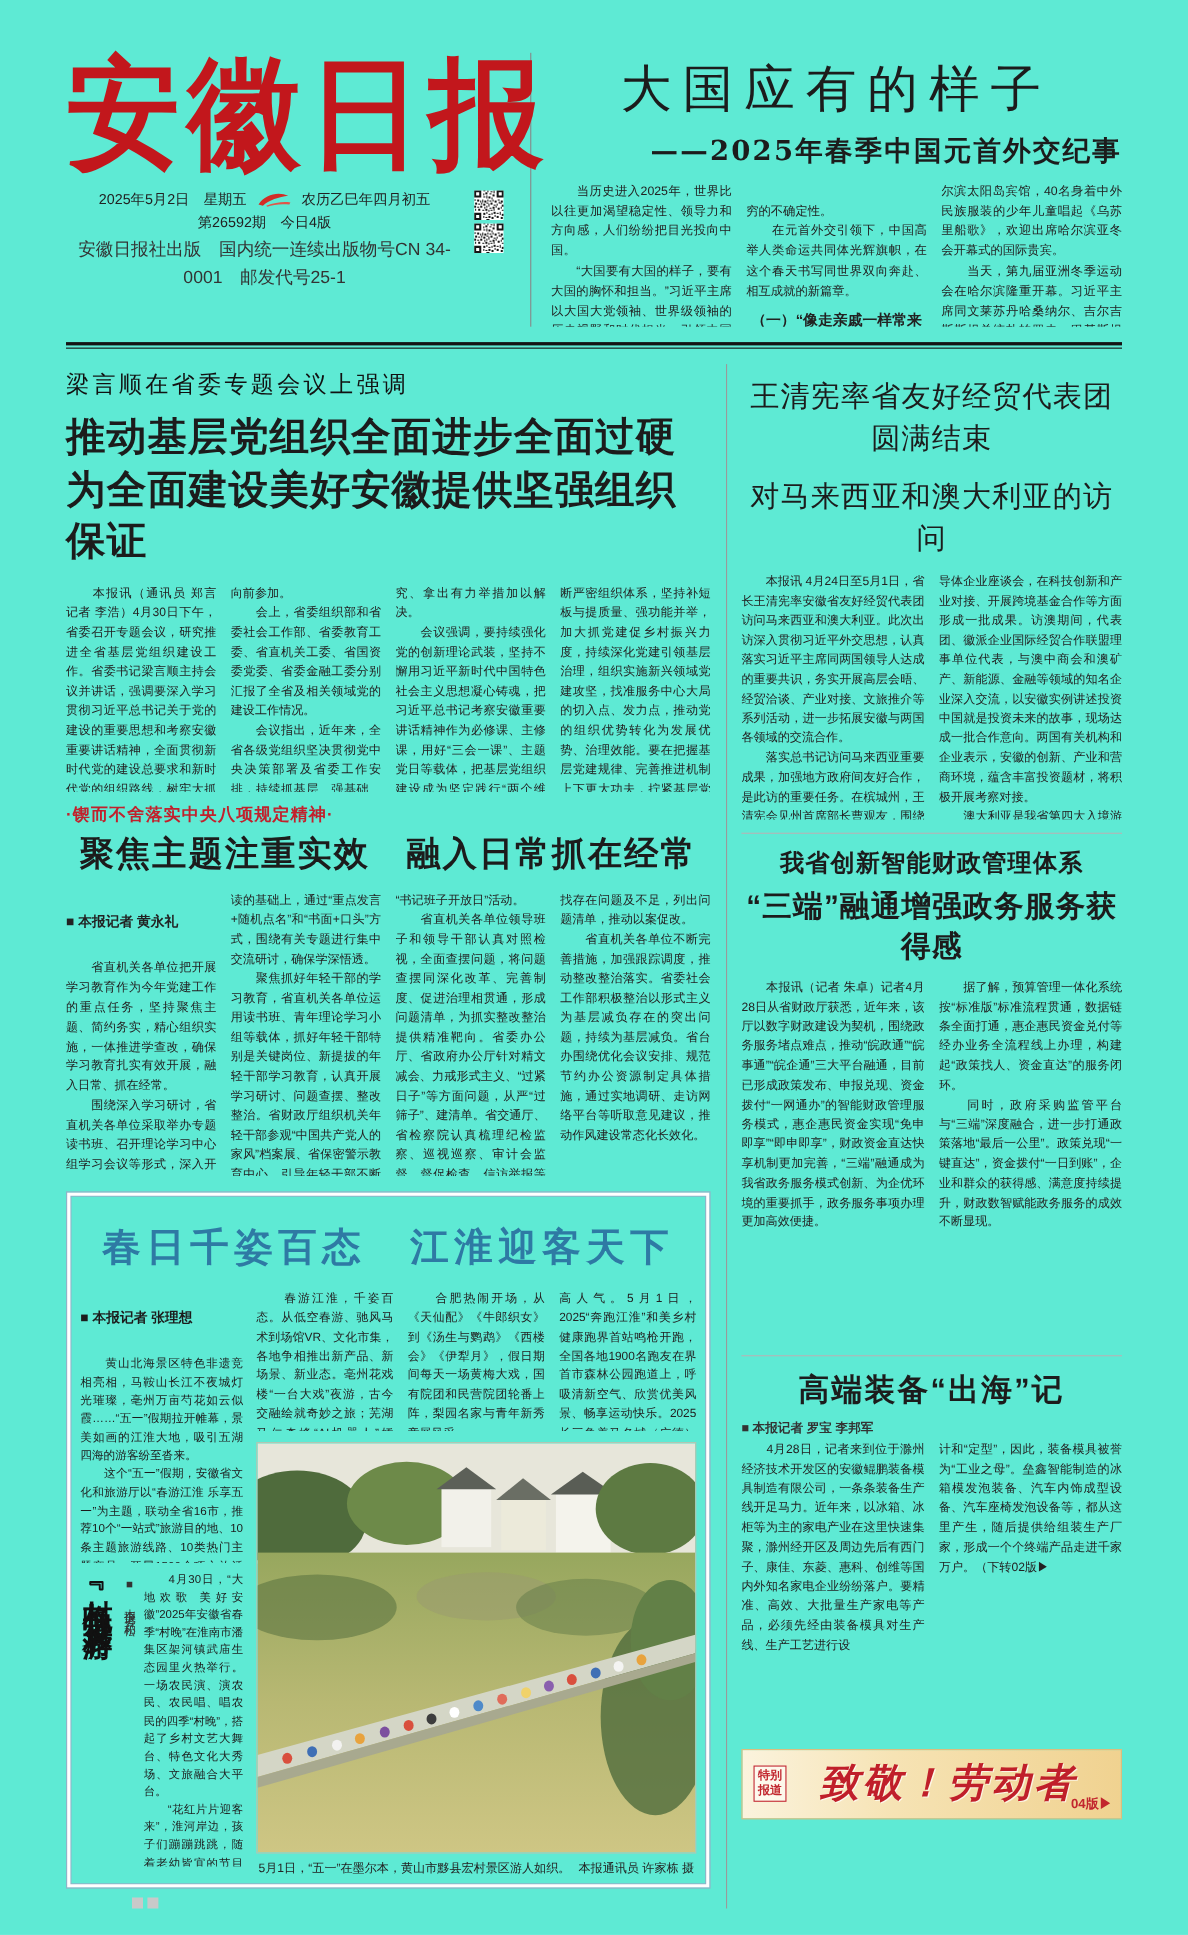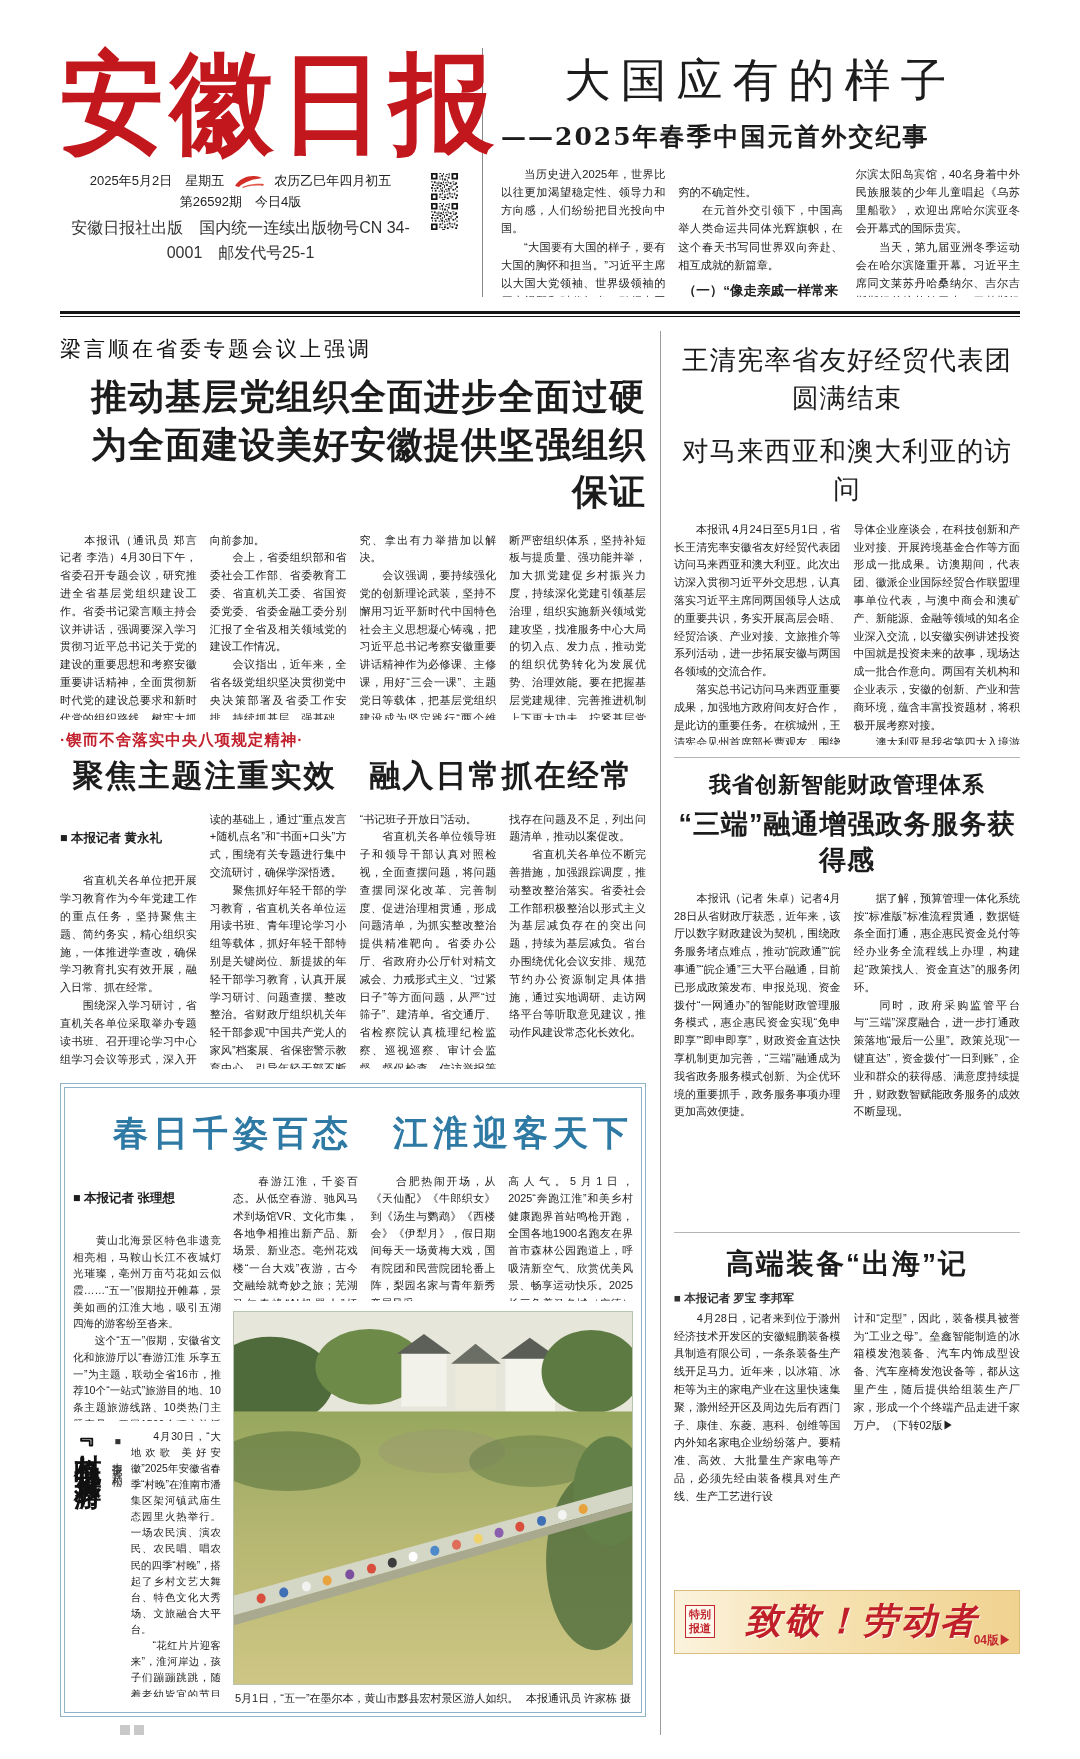--- a/index.html
+++ b/index.html
@@ -1,59 +1,59 @@
 <!DOCTYPE html>
 <html><head>
 <meta charset="utf-8">
 <style>
   * { margin:0; padding:0; box-sizing:border-box; }
   body { background:#ecebe8; font-family:"Liberation Sans", sans-serif; color:#1c1c1c; }
-  .sheet { width:1080px; height:1759px; margin:0 auto; background:#ffffff; overflow:hidden; position:relative; }
+  .sheet { width:1080px; height:1759px; margin:0 auto; background:#5eead4; overflow:hidden; position:relative; }
 
   
   .header { display:flex; padding:48px 60px 0 60px; }
   .mast { width:408px; padding-right:10px; }
   .mast-title { font-family:"DejaVu Serif", serif; font-weight:bold; color:#c2171c; font-size:104px; line-height:1.05; letter-spacing:6px; text-align:center; transform:scaleY(1.05); white-space:nowrap; }
   .mast-meta { margin-top:14px; display:flex; align-items:flex-start; justify-content:center; gap:10px; }
   .mast-meta-text { font-size:13px; line-height:1.6; text-align:center; color:#222; }
   .mast-meta-row1 { display:flex; align-items:center; gap:8px; justify-content:center; }
   .phx { width:34px; height:18px; }
   .mini-qrs { display:flex; flex-direction:column; gap:3px; margin-top:2px; }
   .mini-qrs svg { width:27px; height:27px; }
   .pub-line { font-size:16px; color:#333; margin-top:2px; }
 
   .head-art { flex:1; border-left:1px solid #888; margin-left:14px; padding-left:18px; }
   .head-art-title { text-align:center; font-size:46px; font-weight:400; letter-spacing:10px; margin-top:2px; }
-  .head-art-sub { text-align:left; font-size:25px; font-weight:bold; font-family:"DejaVu Serif", serif; margin:8px 0 12px; letter-spacing:2px; }
+  .head-art-sub { text-align:right; font-size:25px; font-weight:bold; font-family:"DejaVu Serif", serif; margin:8px 0 12px; letter-spacing:2px; }
   .cols { display:flex; gap:13px; }
   .col { flex:1; font-size:11.2px; line-height:1.62; text-align:justify; white-space:pre-line; overflow:hidden; color:#222; }
   .head-art .col { height:132px; }
   .inline-head { font-weight:900; font-size:13.5px; white-space:normal; text-align:center; margin:6px 0; }
 
   .rule { margin:14px 60px 0; border-top:3px solid #151515; border-bottom:1px solid #151515; height:6px; }
 
   
   .main { display:flex; padding:10px 60px 0; }
   .lcol { width:586px; }
   .vdiv { width:1px; background:#9a9a9a; margin:4px 13px 0 14px; }
   .rcol { width:346px; flex:1; }
 
   .kicker { text-align:left; font-size:21px; letter-spacing:3px; color:#111; margin:8px 0 10px; }
-  .big-head { text-align:right; font-size:36px; font-weight:900; line-height:1.32; letter-spacing:1px; }
+  .big-head { text-align:left; font-size:36px; font-weight:900; line-height:1.32; letter-spacing:1px; }
   .lead-cols { margin:16px 0 6px; }
   .lead-cols .col { height:188px; font-size:11px; }
   .byline { font-weight:bold; font-size:12.5px; margin-bottom:6px; white-space:normal; }
 
   .red-kicker { color:#c2202c; font-weight:bold; font-size:15.5px; margin:10px 0 4px; letter-spacing:1px; }
   .focus-head { text-align:center; font-size:31px; font-weight:900; letter-spacing:2px; margin:2px 0 14px; }
   .focus-cols .col { height:258px; font-size:11px; }
 
   
   .fbox { margin-top:14px; border:1px solid #8fb4c8; box-shadow:inset 0 0 0 3px #fff, inset 0 0 0 4px #8fb4c8; padding:16px 12px 10px; }
-  .fbox-title { text-align:right; font-family:"DejaVu Serif", serif; font-weight:bold; color:#2e7aa4; font-size:35px; letter-spacing:5px; margin:10px 0 16px; }
+  .fbox-title { text-align:center; font-family:"DejaVu Serif", serif; font-weight:bold; color:#2e7aa4; font-size:35px; letter-spacing:5px; margin:10px 0 16px; }
   .fbox-body { display:flex; gap:12px; }
   .fbox-left { width:148px; }
   .fbox-left .intro { font-size:10.6px; line-height:1.58; text-align:justify; white-space:pre-line; height:248px; overflow:hidden; }
   .cunwan { display:flex; margin-top:8px; height:268px; overflow:hidden; }
   .cw-title { writing-mode:vertical-rl; font-family:"DejaVu Serif", serif; font-weight:900; font-size:27px; letter-spacing:4px; line-height:1.1; color:#111; }
   .cw-byline { writing-mode:vertical-rl; font-size:10.5px; color:#333; margin:6px 6px 0 8px; letter-spacing:2px; }
   .cw-text { flex:1; font-size:10.4px; line-height:1.55; text-align:justify; white-space:pre-line; overflow:hidden; }
   .fbox-main { flex:1; display:flex; flex-direction:column; }
   .fbox-main .cols .col { height:128px; font-size:10.8px; }
   .photo { margin-top:10px; height:374px; border:1px solid #b9c4b0; overflow:hidden; }

